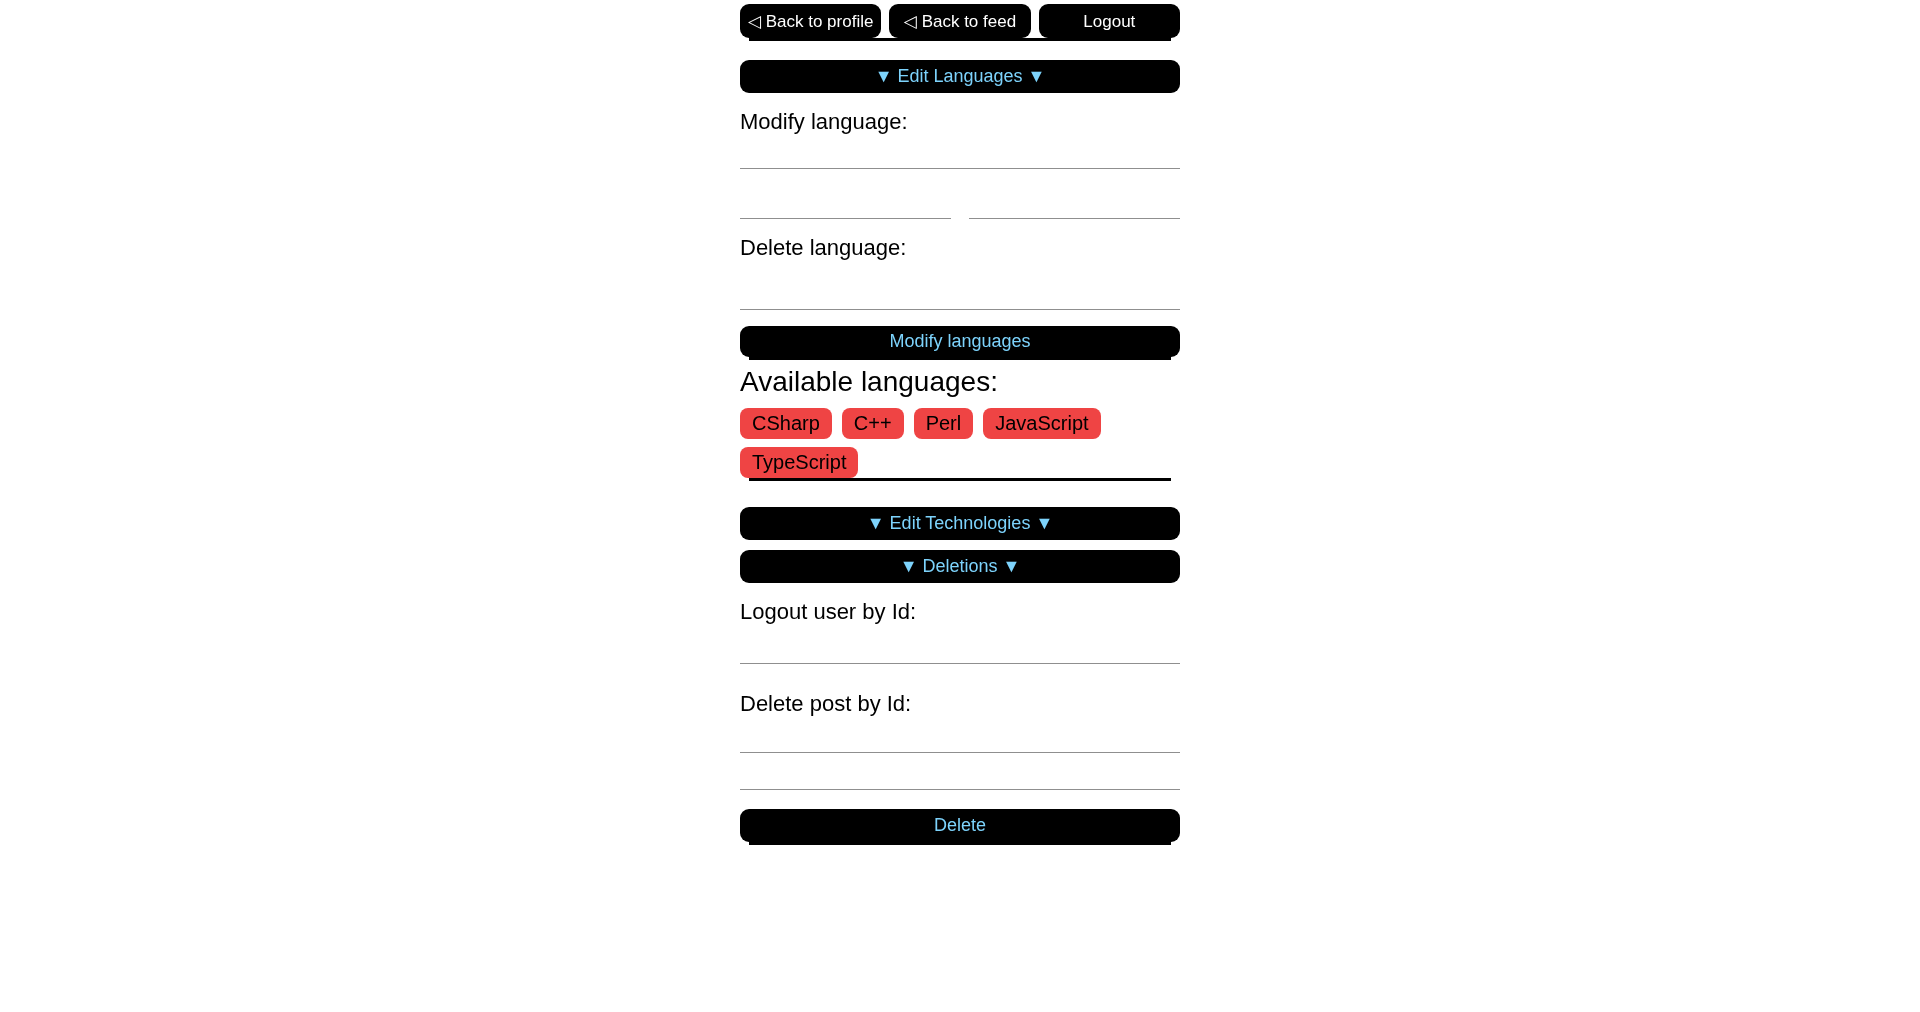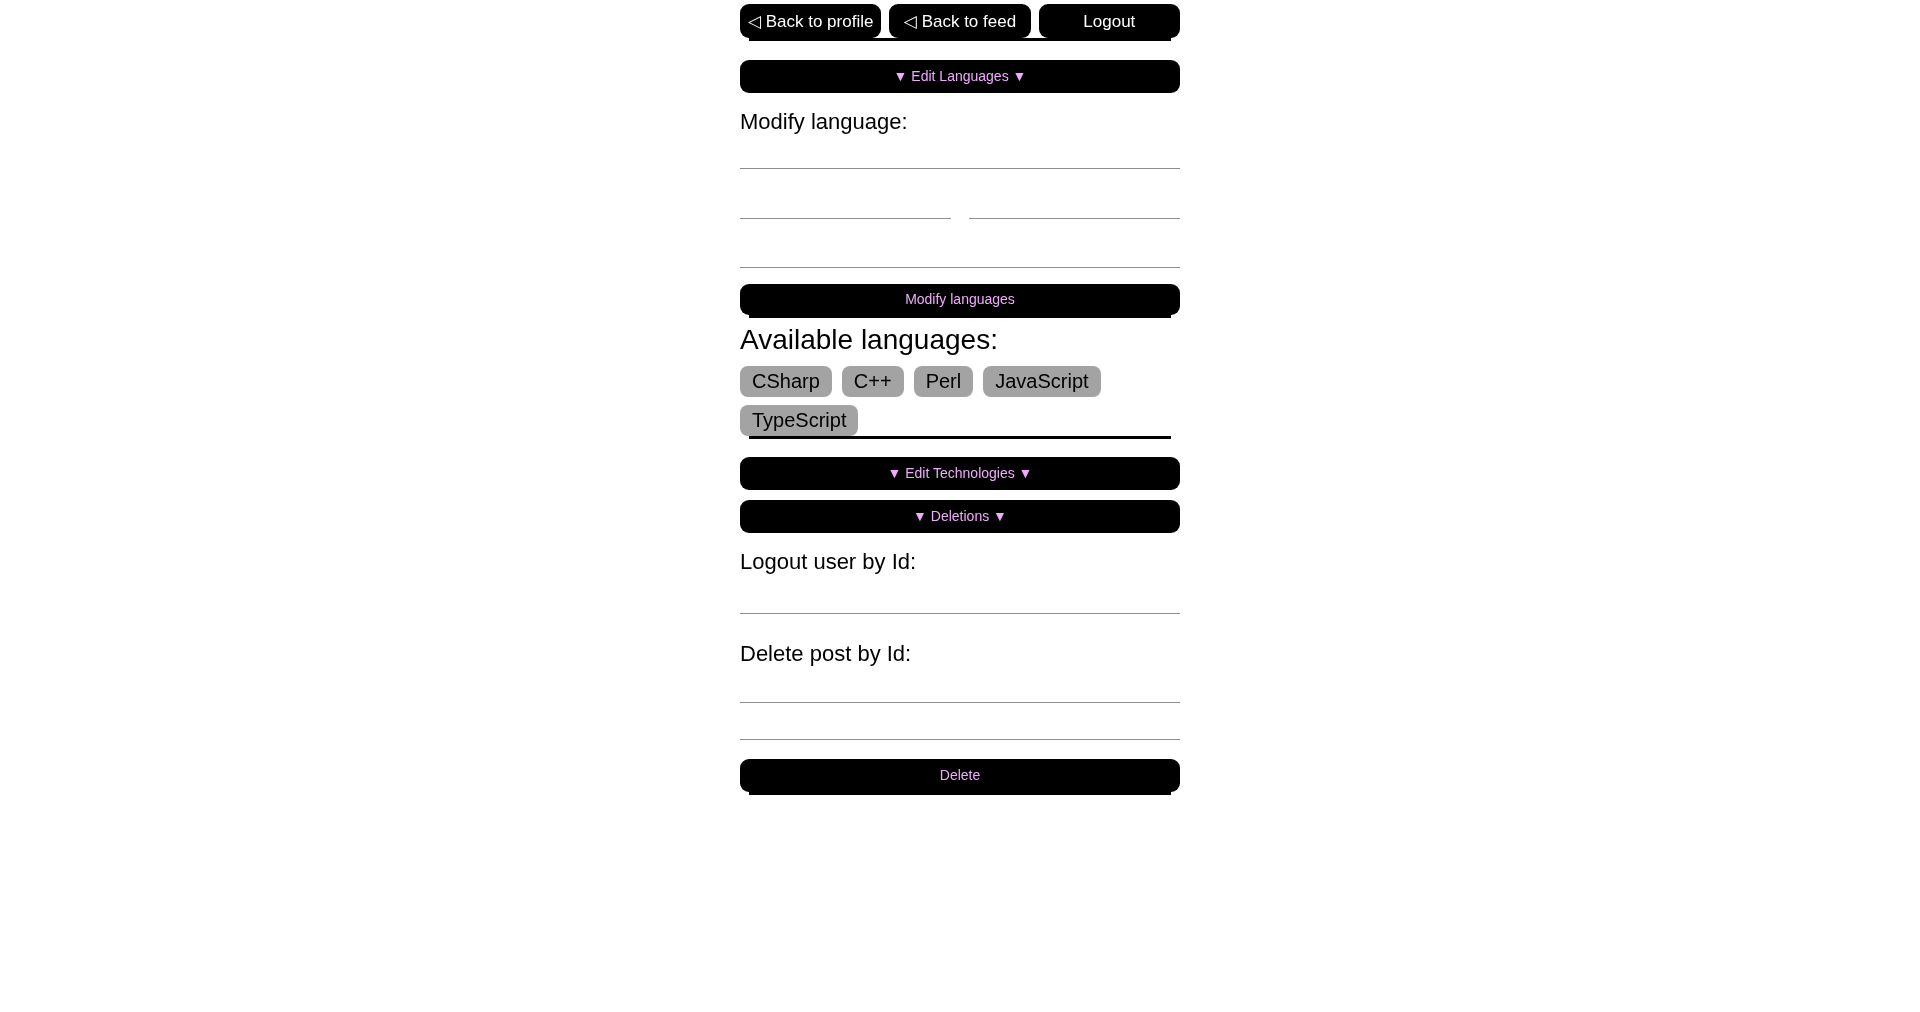--- a/index.html
+++ b/index.html
@@ -44,35 +44,35 @@
   }
   .rule-top    { margin-top: 12px; }
   .rule-mid    { margin-top: 5px;  }
   .rule-chips  { margin-top: 15px; }
   .rule-bottom { margin-top: 12px; }
   
   .bar {
     display: block;
     width: 100%;
     background: #000000;
-    color: #f0abfc;
+    color: #7dd3fc;
     border: none;
     border-radius: 9px;
     font-family: "Liberation Sans", sans-serif;
-    font-size: 14px;
+    font-size: 18px;
     height: 33px;
     line-height: 33px;
     padding: 0;
     text-align: center;
     white-space: nowrap;
     cursor: pointer;
   }
   .bar-languages    { margin-top: 19px; }
   .bar-modify       { margin-top: 16px; height: 31px; line-height: 31px; }
-  .bar-technologies { margin-top: 18px; }
+  .bar-technologies { margin-top: 26px; }
   .bar-deletions    { margin-top: 10px; text-align: center; }
   .bar-delete       { margin-top: 19px; }
   
   .field-label {
     display: block;
     font-size: 22px;
     line-height: 27px;
     color: #000000;
   }
   .uline {
@@ -109,21 +109,21 @@
   .in-comment  { margin-top: 7px;  }
   
   .chips {
     margin-top: 13px;
     display: flex;
     flex-wrap: wrap;
     gap: 8px 10px;
   }
   .chip {
     display: inline-block;
-    background: #a3a3a3;
+    background: #ef4444;
     color: #000000;
     border-radius: 8px;
     padding: 3px 12px;
     font-size: 20px;
     line-height: 25px;
     white-space: nowrap;
   }
 </style>
 </head>
 <body>
@@ -141,20 +141,21 @@
   <button class="bar bar-languages">▼ Edit Languages ▼</button>
 
   <label class="field-label lbl-create">Modify language:</label>
   <input class="uline in-create" type="text" style="">
 
   <div class="two-inputs in-update">
     <input class="uline" type="text" style="">
     <input class="uline" type="text" style="">
   </div>
 
+  <label class="field-label lbl-dellang">Delete language:</label>
   <input class="uline in-dellang" type="text" style="">
 
   <button class="bar bar-modify">Modify languages</button>
 
   <hr class="rule rule-mid">
 
   <div class="field-label lbl-avail">Available languages:</div>
 
   <div class="chips">
       <span class="chip">CSharp</span>

